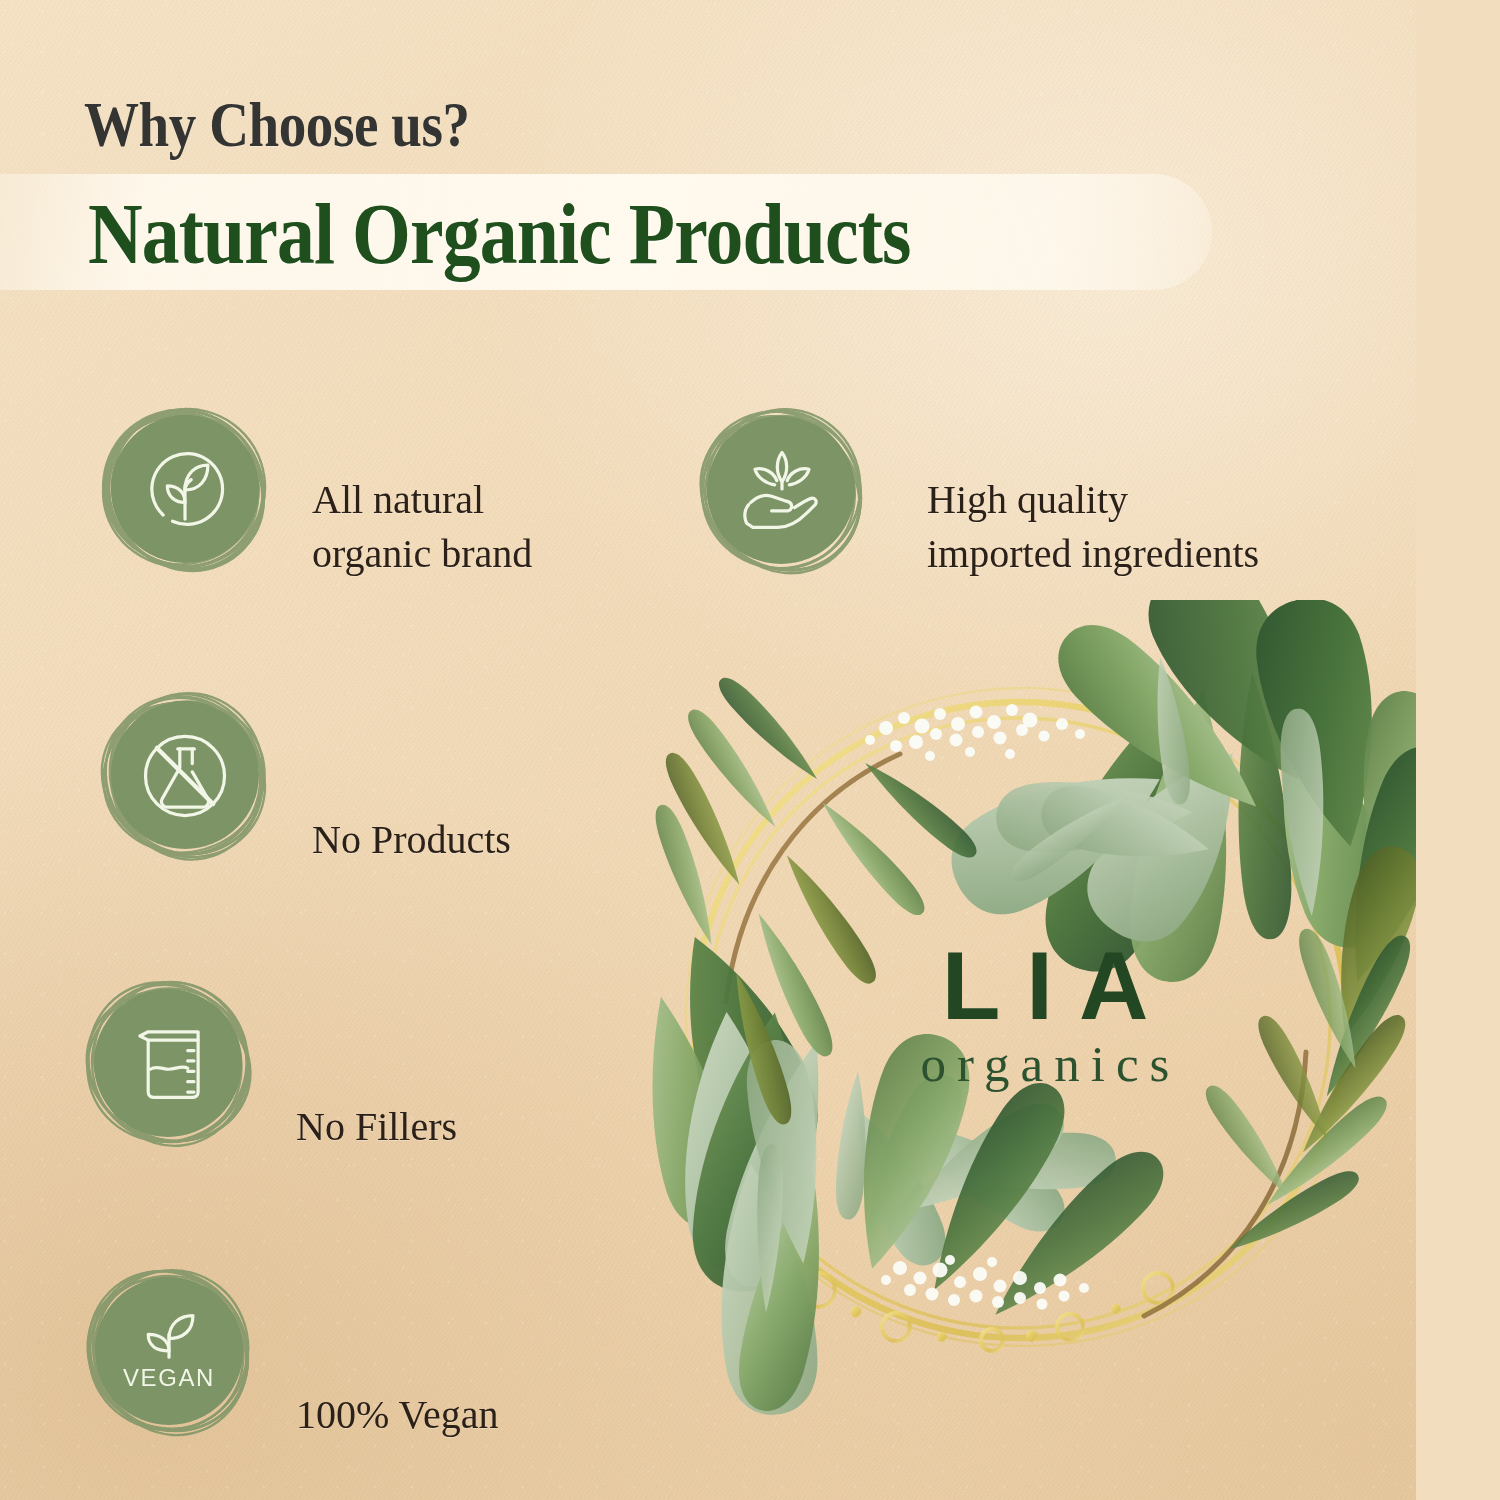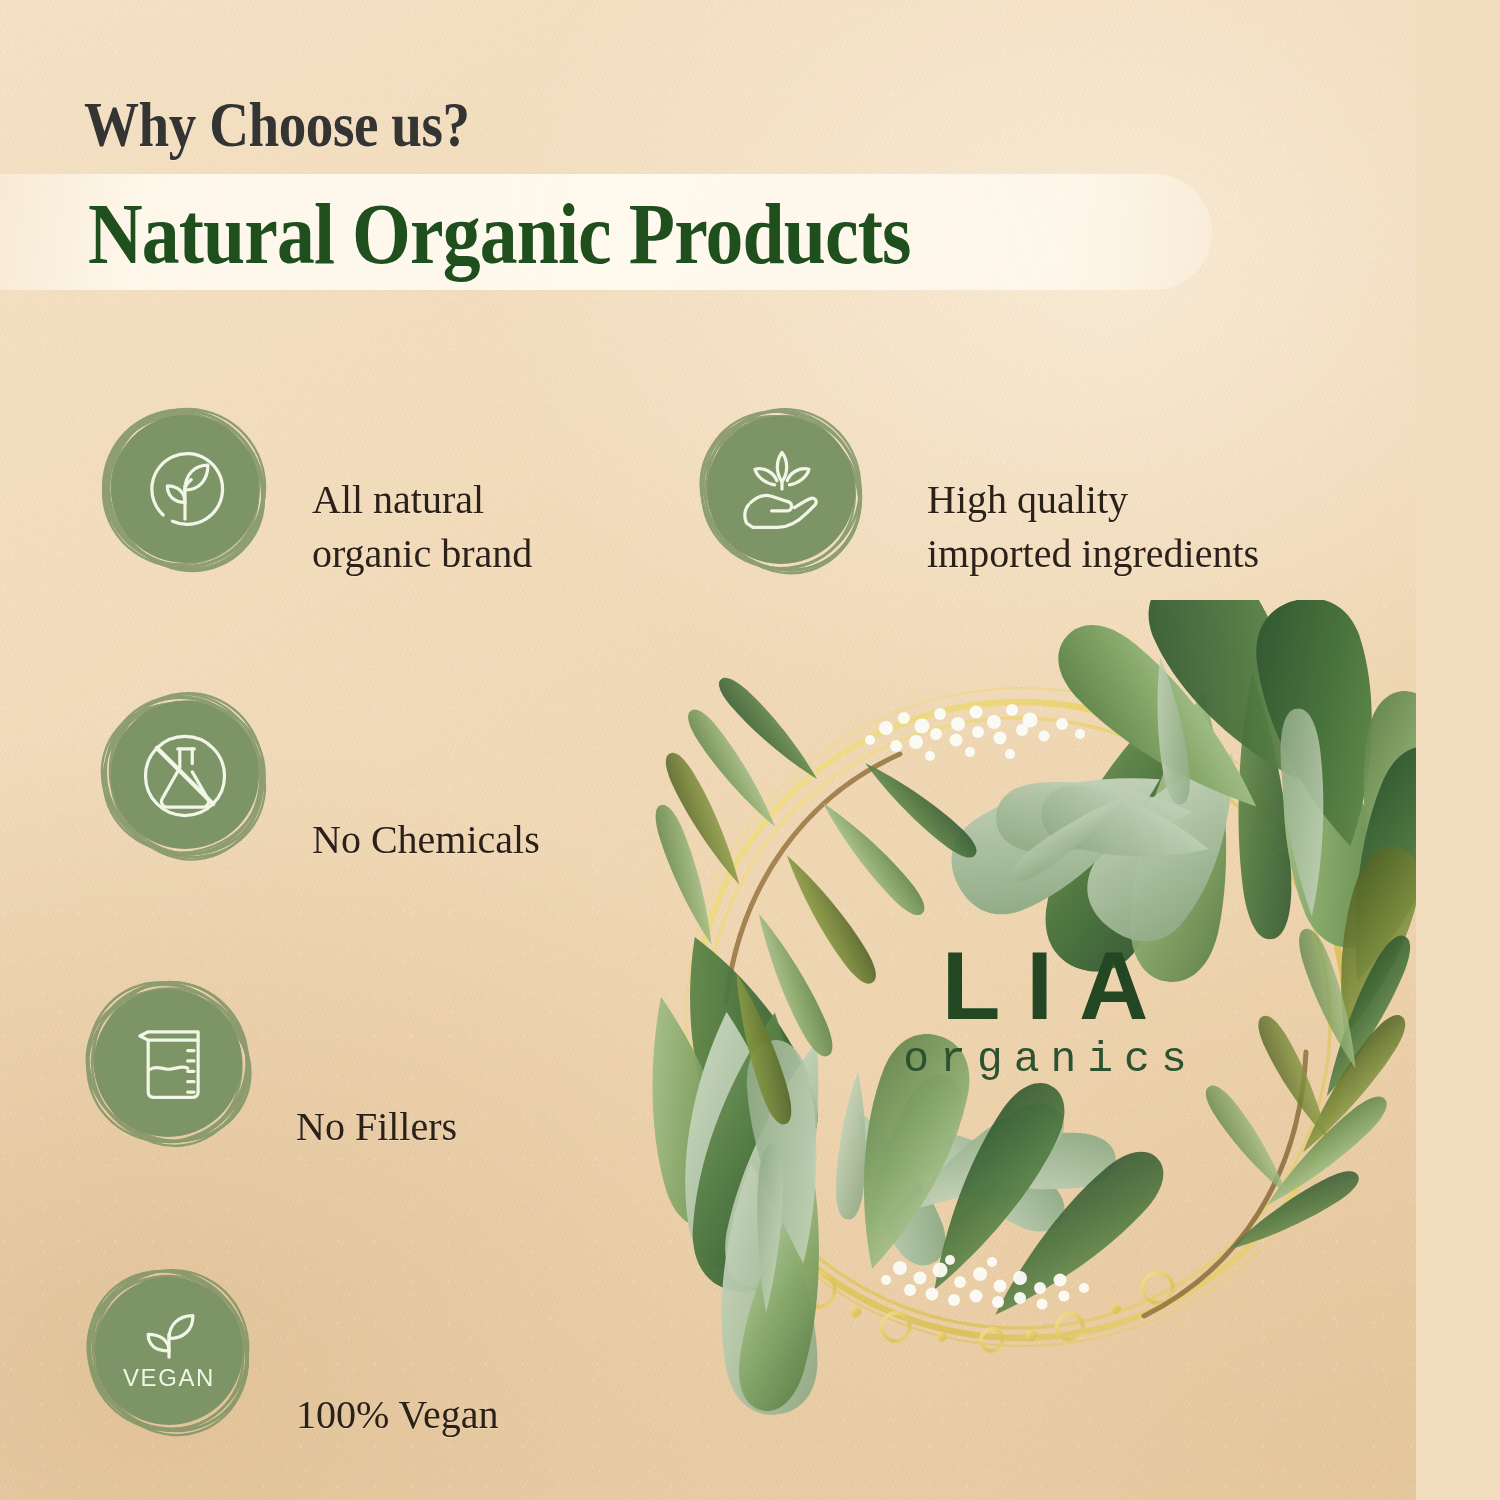--- a/index.html
+++ b/index.html
@@ -85,22 +85,22 @@
   #wreath{left:600px;top:600px;width:840px;height:840px;z-index:6;}
   #brand-lockup{
     position:absolute;left:880px;top:940px;width:330px;z-index:8;text-align:center;
   }
   #brand-name{
     font-family:"Liberation Sans", sans-serif;
     font-weight:700;font-size:96px;letter-spacing:26px;
     color:#234723;line-height:.95;text-indent:26px;
   }
   #brand-tagline{
-    font-family:Liberation Mono, monospace;
-    font-weight:400;font-size:43px;letter-spacing:11px;
+    font-family:Liberation Serif, serif;
+    font-weight:400;font-size:51px;letter-spacing:11px;
     color:#2d5230;margin-top:4px;text-indent:11px;
   }
 </style>
 </head>
 <body>
 
 <div id="stage">
 
   <div id="title-band" class="layer"></div>
 
@@ -179,21 +179,21 @@
         </g>
       </svg>
       <svg class="glyph" viewBox="0 0 100 100" fill="none" stroke="#f1f6e7" stroke-width="3.1" stroke-linecap="round" stroke-linejoin="round">
         <circle cx="50" cy="50" r="38"></circle>
         <path d="M43 24 L59 24"></path>
         <path d="M45 24 L45 42 L28 72 C26 76 29 80 33 80 L67 80 C71 80 74 76 72 72 L57 46"></path>
         <path d="M57 24 L57 38"></path>
         <path d="M23 23 L77 77" stroke-width="4.2"></path>
       </svg>
     </div>
-    <div class="feat-label">No Chemicals</div>
+    <div class="feat-label">No Products</div>
   </div>
 
   <div class="feature" style="left:78px;top:972px;">
     <div class="badge">
       <svg class="scribble" viewBox="0 0 182 182">
         <circle cx="90" cy="91" r="74" fill="#7d9466"></circle>
         <g fill="none" stroke="#7d9466" stroke-width="2.4" stroke-linecap="round" opacity=".85">
           <ellipse cx="89" cy="93" rx="80" ry="76" transform="rotate(-20 89 93)"></ellipse>
           <ellipse cx="92" cy="90" rx="78" ry="80" transform="rotate(6 92 90)"></ellipse>
           <ellipse cx="90" cy="95" rx="83" ry="72" transform="rotate(24 90 95)"></ellipse>

